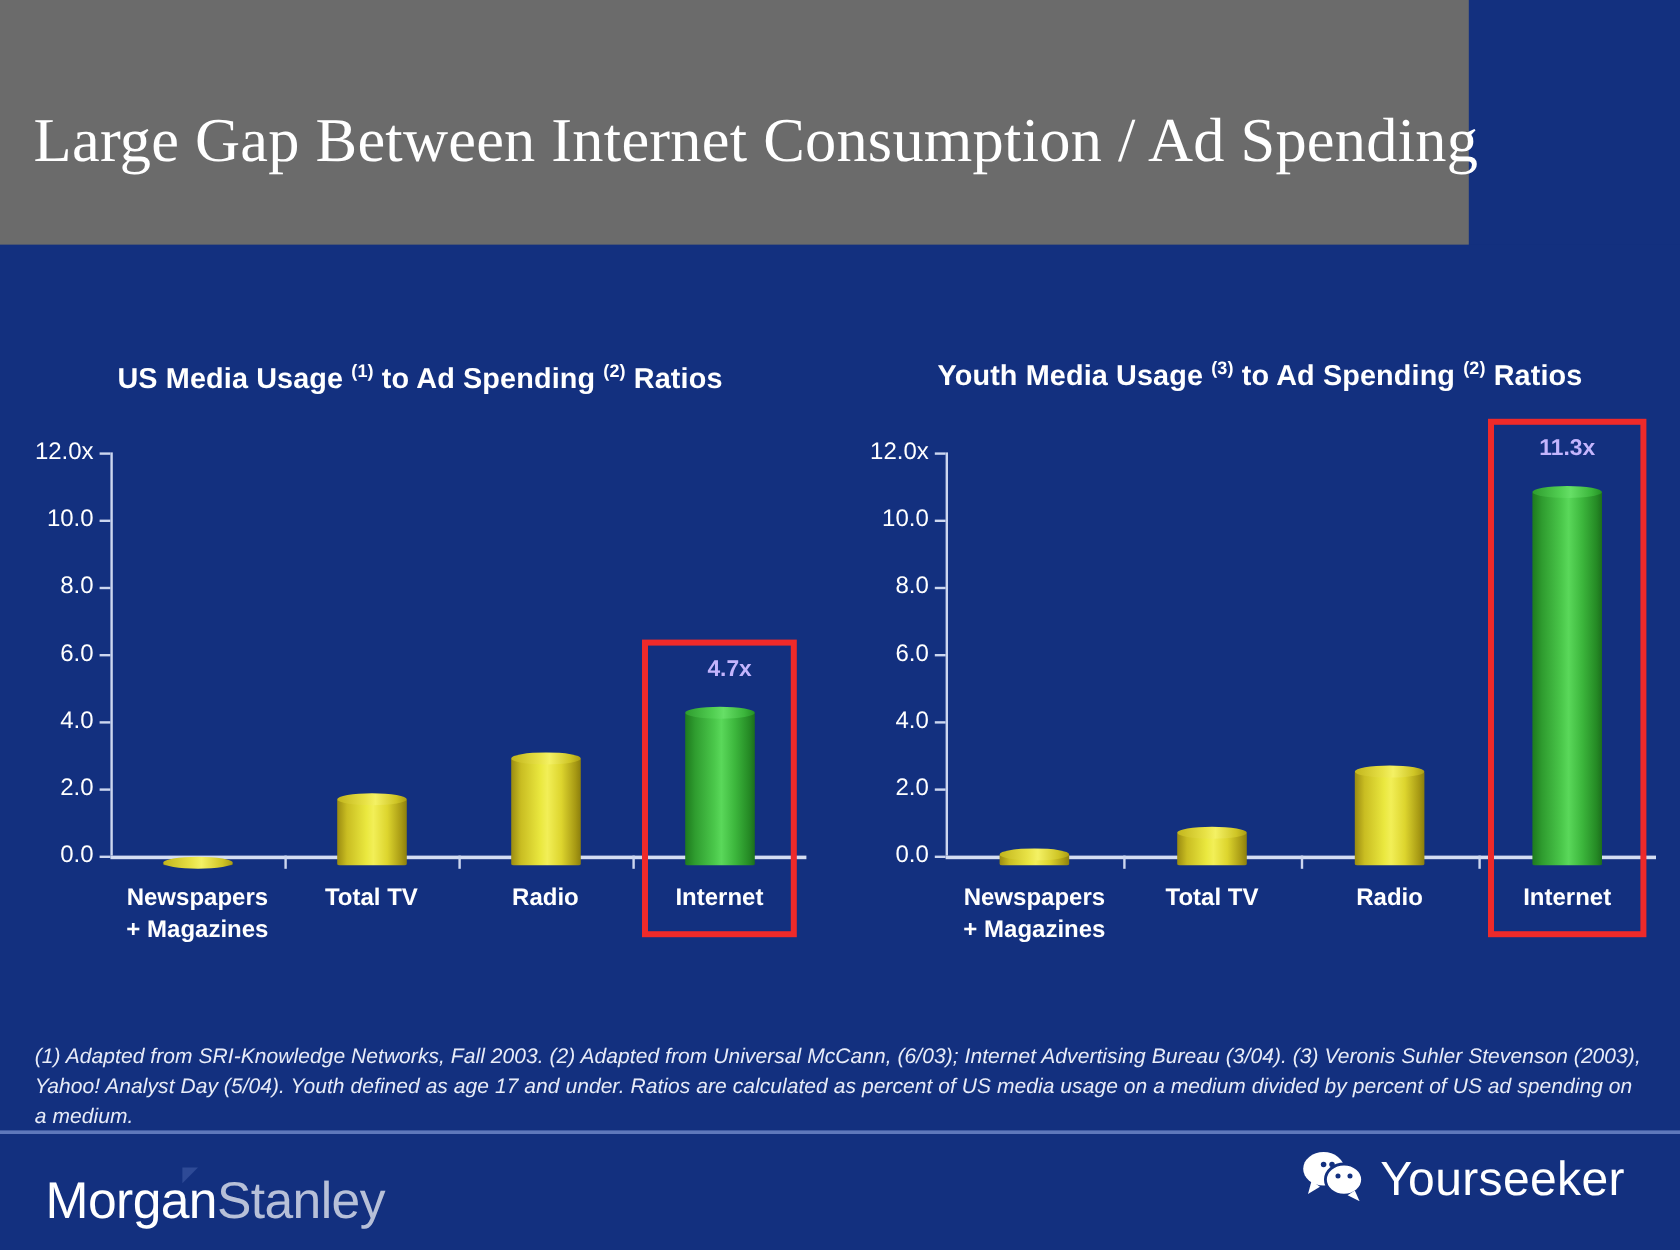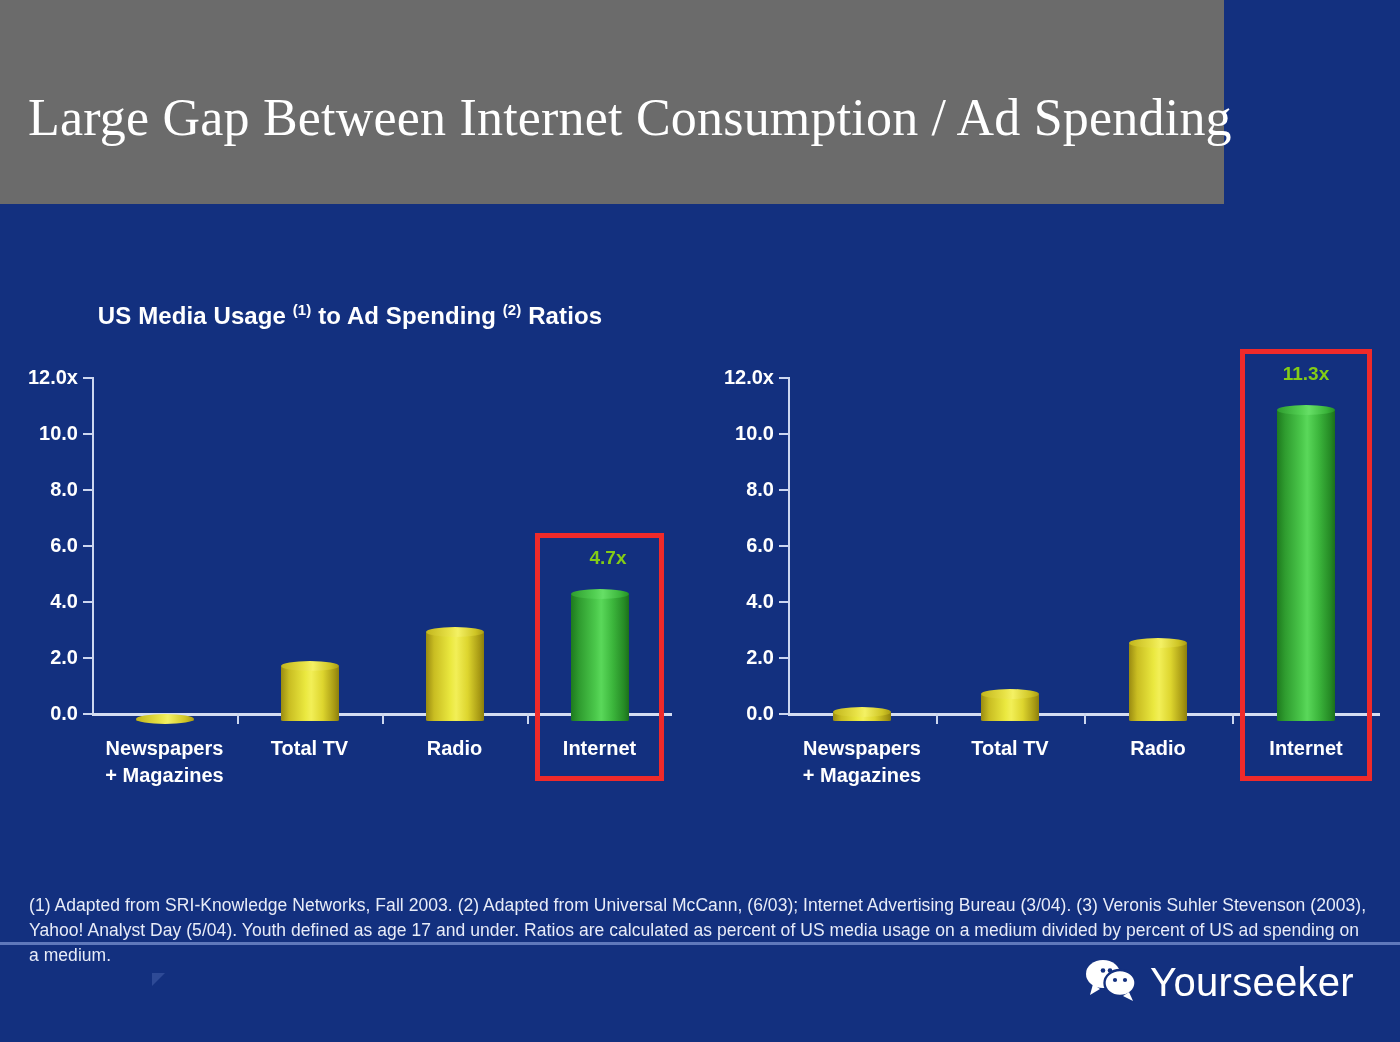--- a/index.html
+++ b/index.html
@@ -105,21 +105,21 @@
     width: 9px;
     height: 2px;
     background: #ccd6ef;
   }
   .ytick-label {
     position: absolute;
     right: calc(100% + 14px);
     transform: translateY(-50%);
     color: #ffffff;
     font-size: 20px;
-    font-weight: bold;
+    font-weight: normal;
     white-space: nowrap;
   }
   .xtick-line {
     position: absolute;
     top: 336px;
     width: 2px;
     height: 11px;
     background: #ccd6ef;
   }
 
@@ -156,21 +156,21 @@
       #3cb63c 72%, #258a25 92%, #1c6f1c 100%);
   }
   .bar.green .cap {
     background: linear-gradient(to right,
       #2e9c2e 0%, #52cf52 40%, #66df66 55%, #3bb53b 85%, #249024 100%);
   }
 
   .bar-value {
     position: absolute;
     transform: translate(-50%, -100%);
-    color: #84cc16;
+    color: #c4b5fd;
     font-size: 19px;
     font-weight: bold;
     white-space: nowrap;
   }
 
   
   .highlight-box {
     position: absolute;
     border: 5px solid #ef2a2a;
     box-sizing: border-box;
@@ -191,23 +191,23 @@
   }
 
   
   #footnote {
     position: absolute;
     left: 29px;
     top: 664px;
     width: 1342px;
     color: #e8ecf8;
     font-size: 17.5px;
+    font-style: italic;
     line-height: 25px;
     letter-spacing: 0.05px;
-    margin-top: 25px;
   }
   #footnote-divider {
     position: absolute;
     left: 0;
     top: 738px;
     width: 1400px;
     height: 3px;
     background: #5f78bb;
   }
 
@@ -317,20 +317,23 @@
           <div class="body"></div>
           <div class="cap"></div>
         </div>
         <div class="bar-value" style="left: 516px; top: 192.4px;">4.7x</div>
         <div class="cat-label" style="left: 507.5px;">Internet</div>
         <div class="highlight-box" style="left: 443px; width: 129px; top: 156.4px; height: 247.6px;"></div>
       </div>
   </div>
 
   <div class="chart-panel" id="panel-right">
+    <div class="chart-title">
+      <span>Youth Media Usage </span><sup>(3)</sup><span> to Ad Spending </span><sup>(2)</sup><span> Ratios</span>
+    </div>
     <div class="plot" id="plot-1">
       <div class="axis-v"></div>
       <div class="axis-h"></div>
     <div class="ytick-line" style="top: 336px;"></div>
         <div class="ytick-label" style="top: 336px;">0.0</div>
         <div class="ytick-line" style="top: 280px;"></div>
         <div class="ytick-label" style="top: 280px;">2.0</div>
         <div class="ytick-line" style="top: 224px;"></div>
         <div class="ytick-label" style="top: 224px;">4.0</div>
         <div class="ytick-line" style="top: 168px;"></div>
@@ -367,20 +370,23 @@
         <div class="bar-value" style="left: 518px; top: 7.6px;">11.3x</div>
         <div class="cat-label" style="left: 518px;">Internet</div>
         <div class="highlight-box" style="left: 452px; width: 132px; top: -28.4px; height: 432.4px;"></div>
       </div>
   </div>
 
   <div id="footnote">(1) Adapted from SRI-Knowledge Networks, Fall 2003.  (2) Adapted from Universal McCann, (6/03); Internet Advertising Bureau (3/04). (3) Veronis Suhler Stevenson (2003), Yahoo! Analyst Day (5/04).  Youth defined as age 17 and under.  Ratios are calculated as percent of US media usage on a medium divided by percent of US ad spending on a medium.</div>
   <div id="footnote-divider"></div>
 
   <div id="footer">
+    <div id="ms-logo">
+      <span class="ms-morgan">Morgan</span><span class="ms-stanley">Stanley</span>
+    </div>
     <div id="ms-tri"></div>
     <div id="yourseeker">
       <span>
         <svg width="54" height="44" viewBox="0 0 54 44" aria-hidden="true">
           <ellipse cx="19" cy="17" rx="17" ry="14" fill="#ffffff"></ellipse>
           <polygon points="9,27 6,38 16,32" fill="#ffffff"></polygon>
           <ellipse cx="19" cy="13.5" rx="2.3" ry="2.3" fill="#13307f"></ellipse>
           <ellipse cx="26" cy="13.5" rx="2.3" ry="2.3" fill="#13307f"></ellipse>
           <ellipse cx="36" cy="26" rx="15.5" ry="13" fill="#ffffff" stroke="#13307f" stroke-width="2.4"></ellipse>
           <polygon points="45,35 49,44 39,39" fill="#ffffff"></polygon>

